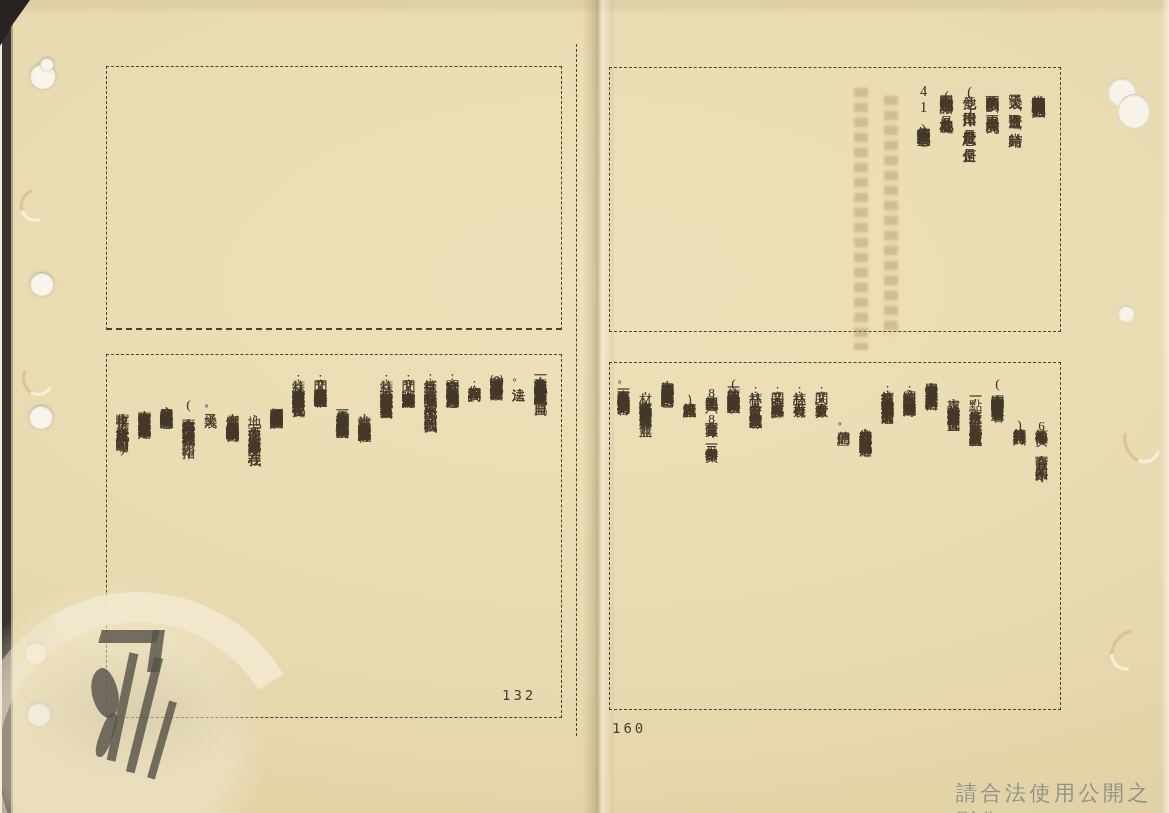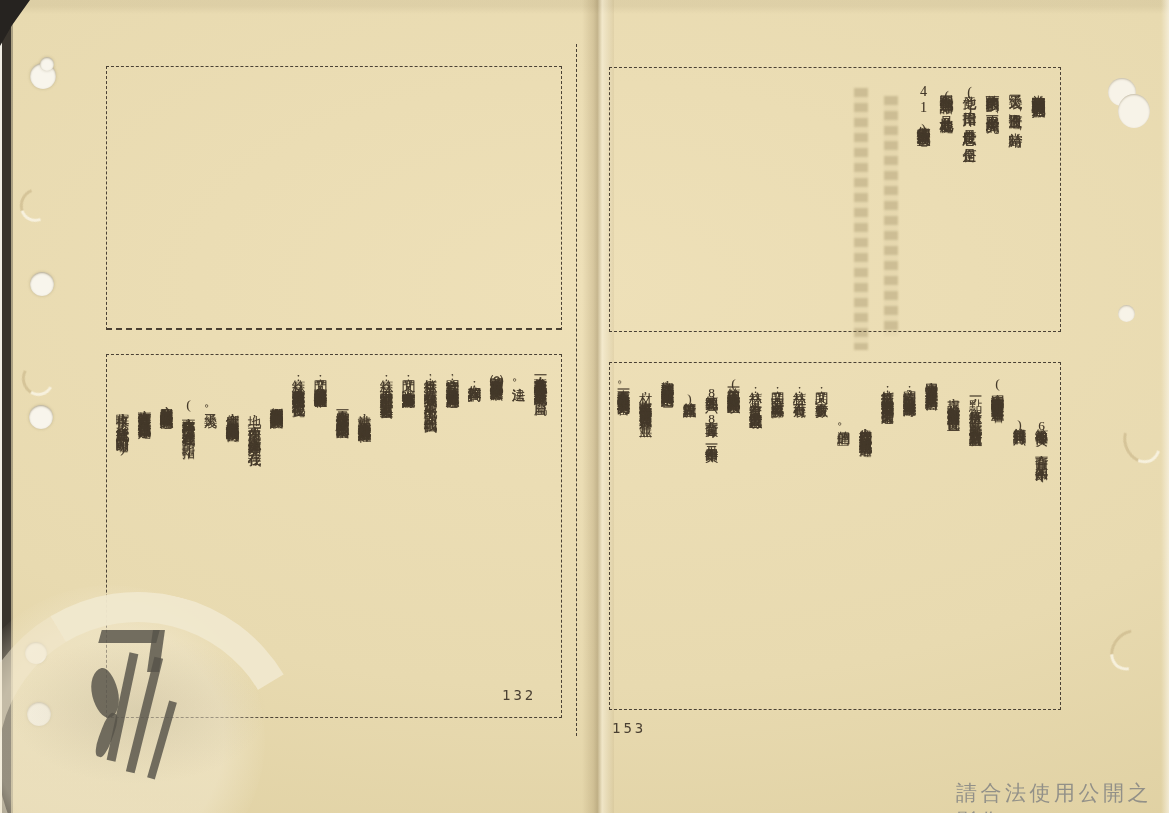--- a/index.html
+++ b/index.html
@@ -127,21 +127,21 @@
         <div class="vcol" style="padding-top: 13.2px;">又問:「據說有一萬石以上呀」?</div>
         <div class="vcol" style="padding-top: 13.2px;">林答:「沒有這麼多,可以查我們清冊。」</div>
         <div class="vcol" style="padding-top: 6.6px;">(以上問答詞見台北地方法院檢察處四十一年偵字第</div>
         <div class="vcol" style="padding-top: 19.8px;">六〇四九號卷第83頁背面至84頁即四十一年十二月</div>
         <div class="vcol" style="padding-top: 26.4px;">五日訊問筆錄)</div>
         <div class="vcol" style="padding-top: 6.6px;">由上所述之問答詞觀之,已足證明日本海軍施設部之木</div>
         <div class="vcol" style="padding-top: 13.2px;">材,亦已交由我海軍接收,為數僅幾百石而已,並無</div>
         <div class="vcol" style="padding-top: 13.2px;">一萬石之事。乃更審判決竟照海總不實之主張指為即</div>
       </div>
   </div>
-  <div class="pgnum" style="left:612px;top:720px;">153</div>
+  <div class="pgnum" style="left:612px;top:720px;">160</div>
 
   <div class="hole" style="left:30px;top:63px;width:26px;height:26px;"></div>
   <div class="hole" style="left:40px;top:57px;width:14px;height:14px;"></div>
   <div class="hole" style="left:30px;top:272px;width:24px;height:24px;"></div>
   <div class="hole" style="left:29px;top:405px;width:24px;height:24px;"></div>
   <div class="hole" style="left:25px;top:642px;width:22px;height:22px;"></div>
   <div class="hole" style="left:27px;top:702px;width:24px;height:24px;"></div>
   <div class="crease" style="left:20px;top:188px;width:26px;height:28px;transform:rotate(25deg);"></div>
   <div class="crease" style="left:22px;top:362px;width:26px;height:28px;transform:rotate(-15deg);"></div>
 

